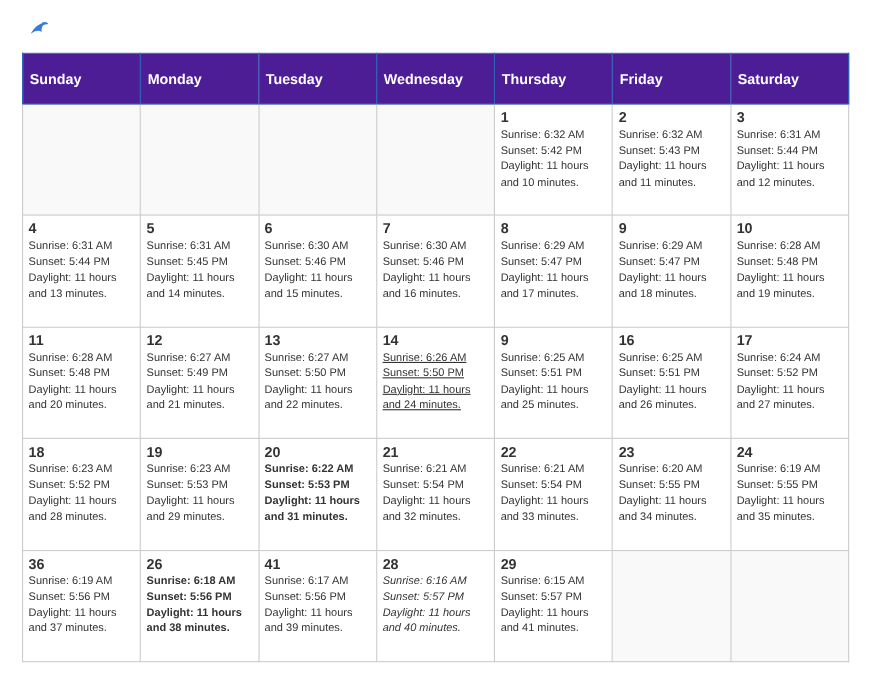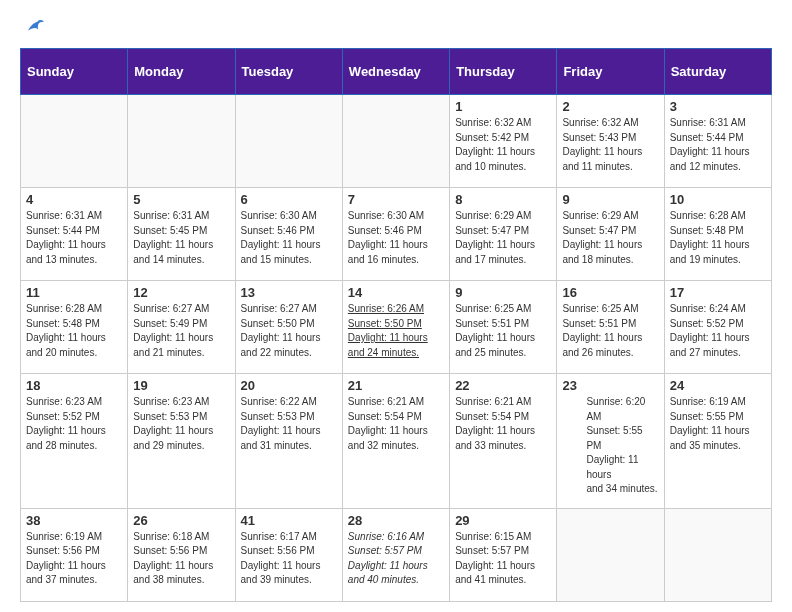--- a/index.html
+++ b/index.html
@@ -270,65 +270,65 @@
           </td>
           <td>
             <span class="day-num">19</span>
             <div class="day-info" style="white-space: pre-line;">Sunrise: 6:23 AM
 Sunset: 5:53 PM
 Daylight: 11 hours
 and 29 minutes.</div>
           </td>
           <td>
             <span class="day-num">20</span>
-            <div class="day-info" style="white-space: pre-line;">Sunrise: 6:22 AM
+            <div class="day-info" style="white-space: pre-line; font-weight: bold;">Sunrise: 6:22 AM
 Sunset: 5:53 PM
 Daylight: 11 hours
 and 31 minutes.</div>
           </td>
           <td>
             <span class="day-num">21</span>
             <div class="day-info" style="white-space: pre-line;">Sunrise: 6:21 AM
 Sunset: 5:54 PM
 Daylight: 11 hours
 and 32 minutes.</div>
           </td>
           <td>
             <span class="day-num">22</span>
             <div class="day-info" style="white-space: pre-line;">Sunrise: 6:21 AM
 Sunset: 5:54 PM
 Daylight: 11 hours
 and 33 minutes.</div>
           </td>
           <td>
             <span class="day-num">23</span>
-            <div class="day-info" style="white-space: pre-line; margin-left: 24px;">Sunrise: 6:20 AM
+            <div class="day-info" style="white-space: pre-line;">Sunrise: 6:20 AM
 Sunset: 5:55 PM
 Daylight: 11 hours
 and 34 minutes.</div>
           </td>
           <td>
             <span class="day-num">24</span>
             <div class="day-info" style="white-space: pre-line;">Sunrise: 6:19 AM
 Sunset: 5:55 PM
 Daylight: 11 hours
 and 35 minutes.</div>
           </td>
         </tr>
         <tr>
           <td>
-            <span class="day-num">38</span>
+            <span class="day-num">36</span>
             <div class="day-info" style="white-space: pre-line;">Sunrise: 6:19 AM
 Sunset: 5:56 PM
 Daylight: 11 hours
 and 37 minutes.</div>
           </td>
           <td>
             <span class="day-num">26</span>
-            <div class="day-info" style="white-space: pre-line;">Sunrise: 6:18 AM
+            <div class="day-info" style="white-space: pre-line; font-weight: bold;">Sunrise: 6:18 AM
 Sunset: 5:56 PM
 Daylight: 11 hours
 and 38 minutes.</div>
           </td>
           <td>
             <span class="day-num">41</span>
             <div class="day-info" style="white-space: pre-line;">Sunrise: 6:17 AM
 Sunset: 5:56 PM
 Daylight: 11 hours
 and 39 minutes.</div>

